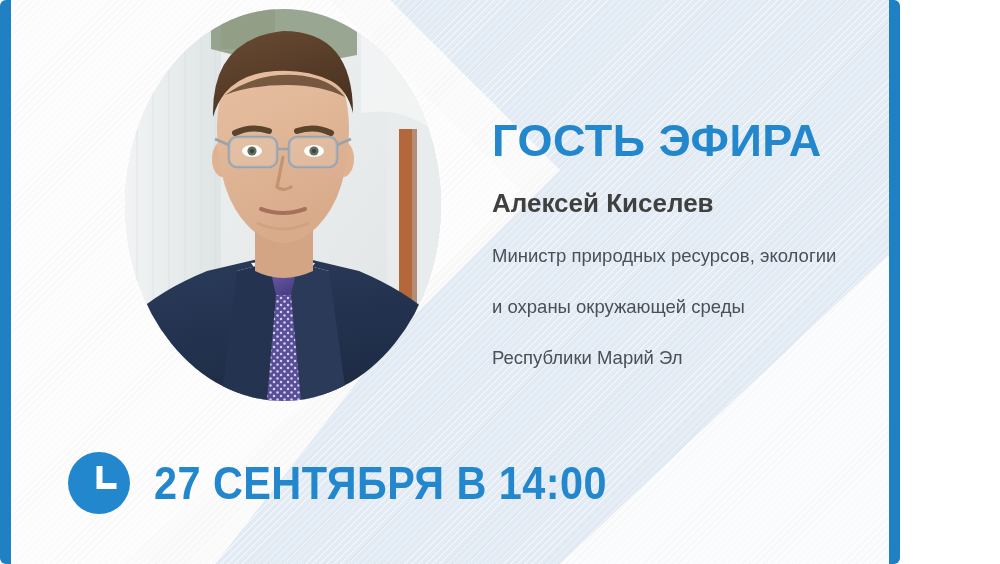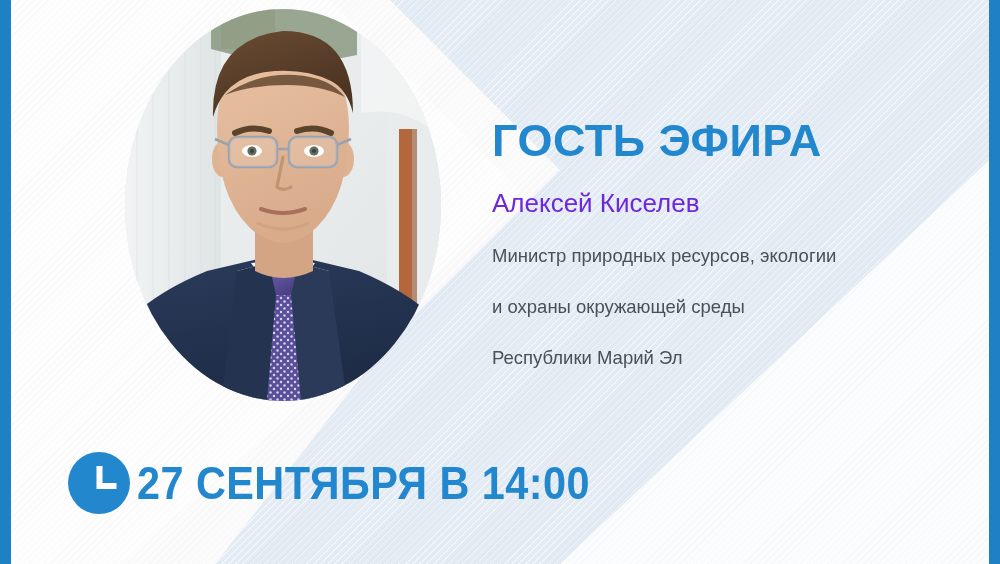--- a/index.html
+++ b/index.html
@@ -6,24 +6,25 @@
     margin: 0;
     padding: 0;
     background: #ffffff;
   }
   body {
     font-family: "Liberation Sans", "DejaVu Sans", sans-serif;
   }
 
   #poster {
     position: relative;
-    width: 1000px;
+    width: 900px;
     height: 564px;
     overflow: hidden;
     background: #e6eef7;
+    border-radius: 6px;
   }
 
   
   .bg-base {
     position: absolute;
     inset: 0;
     background: #e3ecf5;
   }
   
   .bg-wedge-br {
@@ -98,42 +99,42 @@
     font-size: 45px;
     font-weight: bold;
     letter-spacing: 0.5px;
     color: #2387cd;
     line-height: 1.0;
     margin: 0 0 26px 0;
     white-space: nowrap;
   }
   .person-name {
     font-size: 26px;
-    font-weight: normal;
-    color: #6d28d9;
+    font-weight: bold;
+    color: #404040;
     margin: 0 0 18px 0;
     line-height: 1.1;
   }
   .person-role {
     font-size: 18.5px;
     font-weight: normal;
     color: #4a5058;
     line-height: 1.42;
     margin: 0;
   }
   .person-role div { white-space: nowrap; margin-top: 25px; }
 
   
   .date-bar {
     position: absolute;
     left: 68px;
     top: 452px;
     display: flex;
     align-items: center;
-    gap: 7px;
+    gap: 24px;
   }
   .clock-icon {
     width: 62px;
     height: 62px;
     flex: 0 0 62px;
   }
   .date-text {
     font-size: 46px;
     font-weight: bold;
     color: #2387cd;

